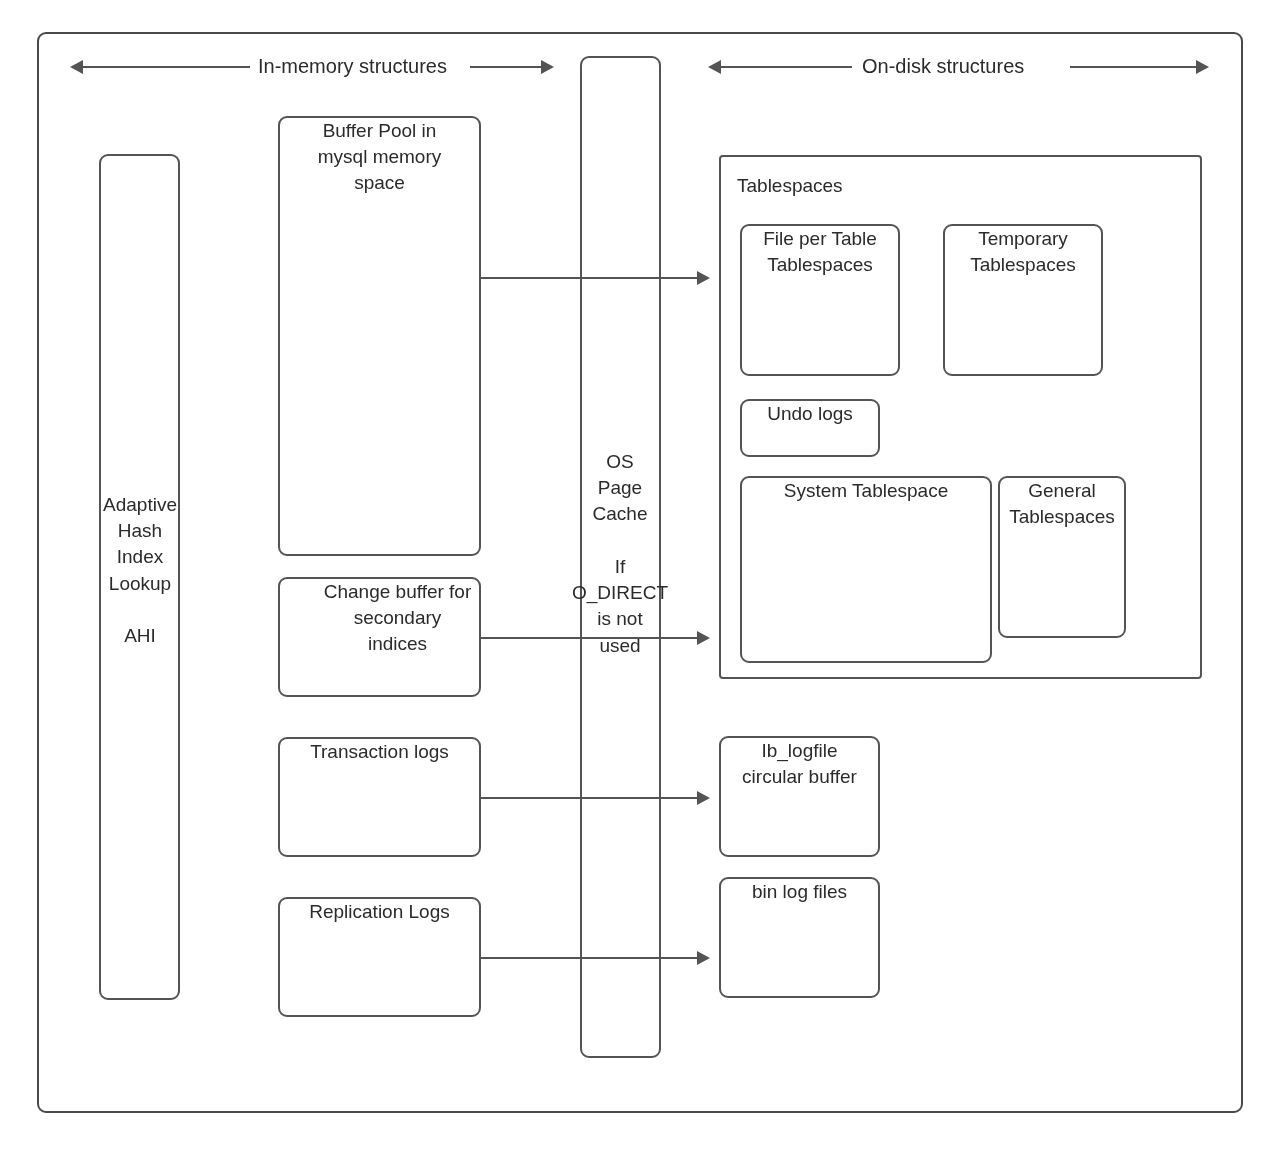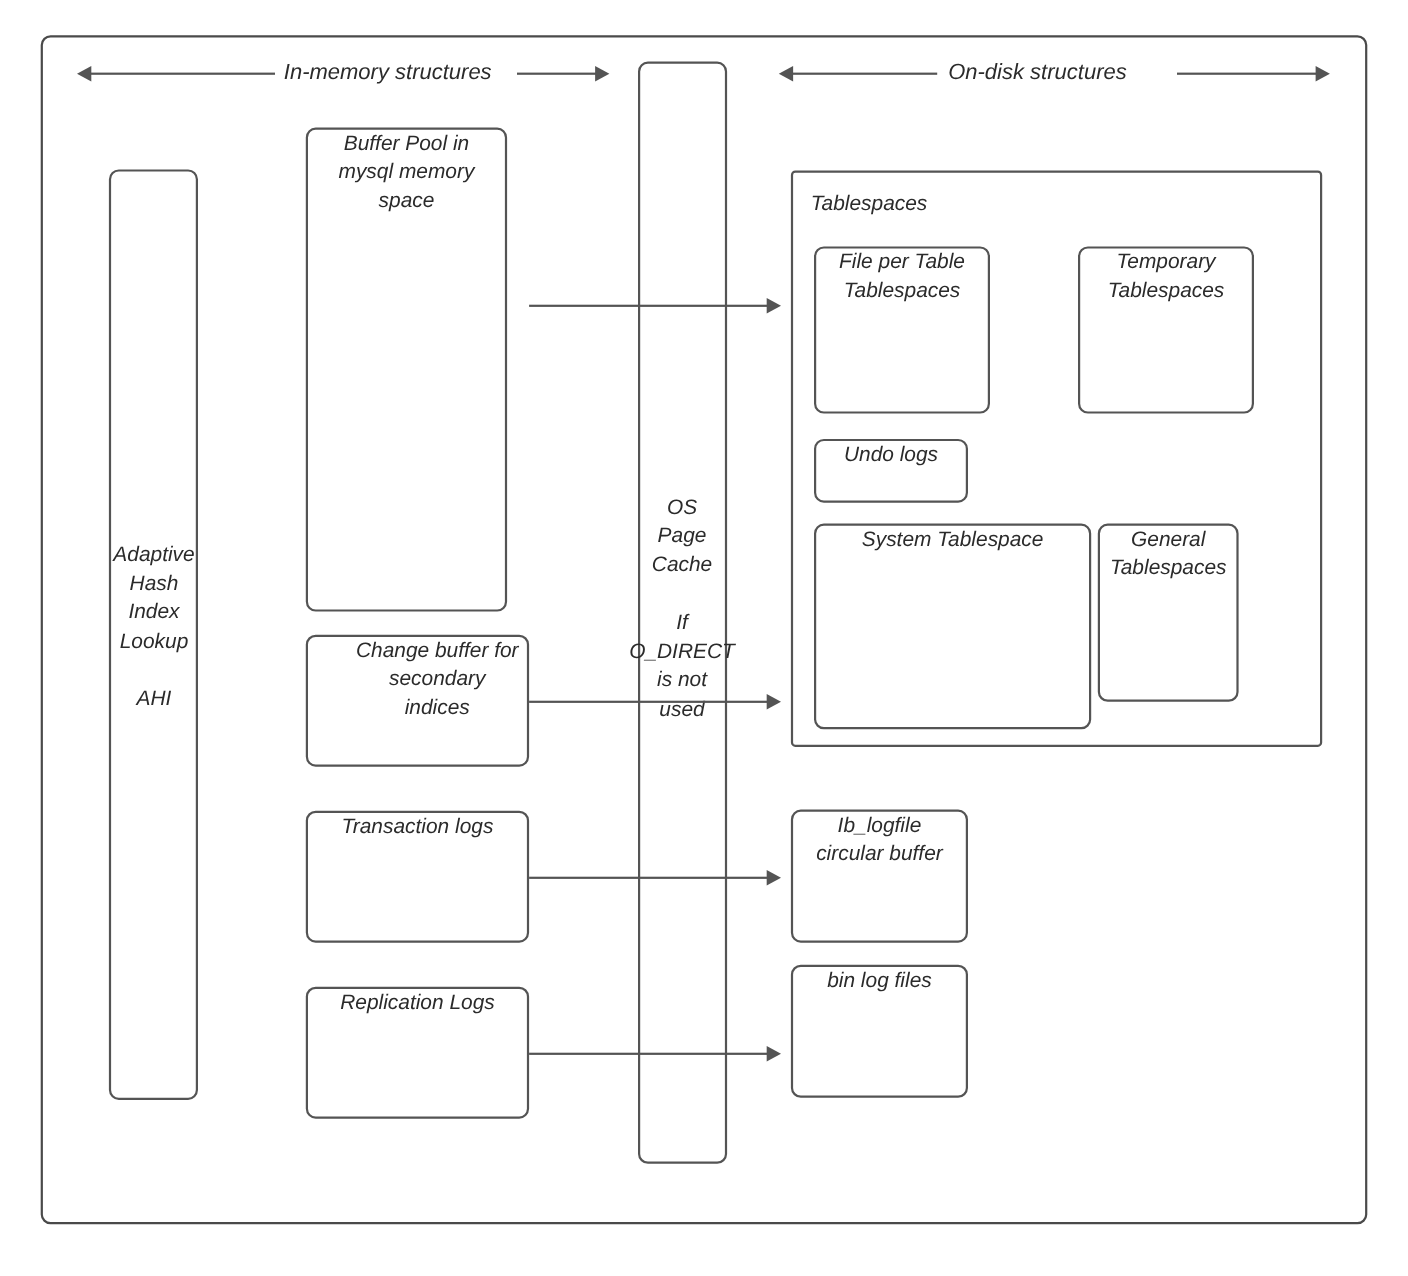--- a/index.html
+++ b/index.html
@@ -11,21 +11,20 @@
   body {
     font-family: "Liberation Sans", sans-serif;
     color: #333333;
   }
   #canvas {
     position: relative;
     width: 1280px;
     height: 1160px;
     background: #ffffff;
     overflow: hidden;
-    font-style: italic;
   }
   
   .node {
     position: absolute;
     box-sizing: border-box;
     border: 2px solid #545454;
     border-radius: 9px;
     background: #ffffff;
     display: flex;
     align-items: flex-start;
@@ -126,21 +125,21 @@
   <div class="arrowhead-r" style="left:1196px; top:60px;"></div>
 
   <div class="node nowrapbox" style="left:99px; top:154px; width:81px; height:846px;"></div>
   <div class="column-label" style="left:40px; top:492px;">Adaptive
 Hash
 Index
 Lookup
 
 AHI</div>
 
-  <div class="node" style="left:278px; top:116px; width:183px; height:440px;">
+  <div class="node" style="left:278px; top:116px; width:203px; height:440px;">
     <span class="lbl">Buffer Pool in
 mysql memory
 space</span>
   </div>
 
   <div class="node" style="left:278px; top:577px; width:203px; height:120px;padding-left:36px;">
     <span class="lbl">Change buffer for
 secondary
 indices</span>
   </div>
@@ -176,21 +175,21 @@
   <div class="arrowhead-r" style="left:697px; top:951px;"></div>
 
   <div class="group" style="left:719px; top:155px; width:483px; height:524px;"></div>
   <div class="group-title" style="left:737px; top:175px;">Tablespaces</div>
 
   <div class="node" style="left:740px; top:224px; width:160px; height:152px;">
     <span class="lbl">File per Table
 Tablespaces</span>
   </div>
 
-  <div class="node" style="left:980px; top:224px; width:160px; height:152px;">
+  <div class="node" style="left:943px; top:224px; width:160px; height:152px;">
     <span class="lbl">Temporary
 Tablespaces</span>
   </div>
 
   <div class="node" style="left:740px; top:399px; width:140px; height:58px;">
     <span class="lbl">Undo logs</span>
   </div>
 
   <div class="node" style="left:740px; top:476px; width:252px; height:187px;">
     <span class="lbl">System Tablespace</span>

